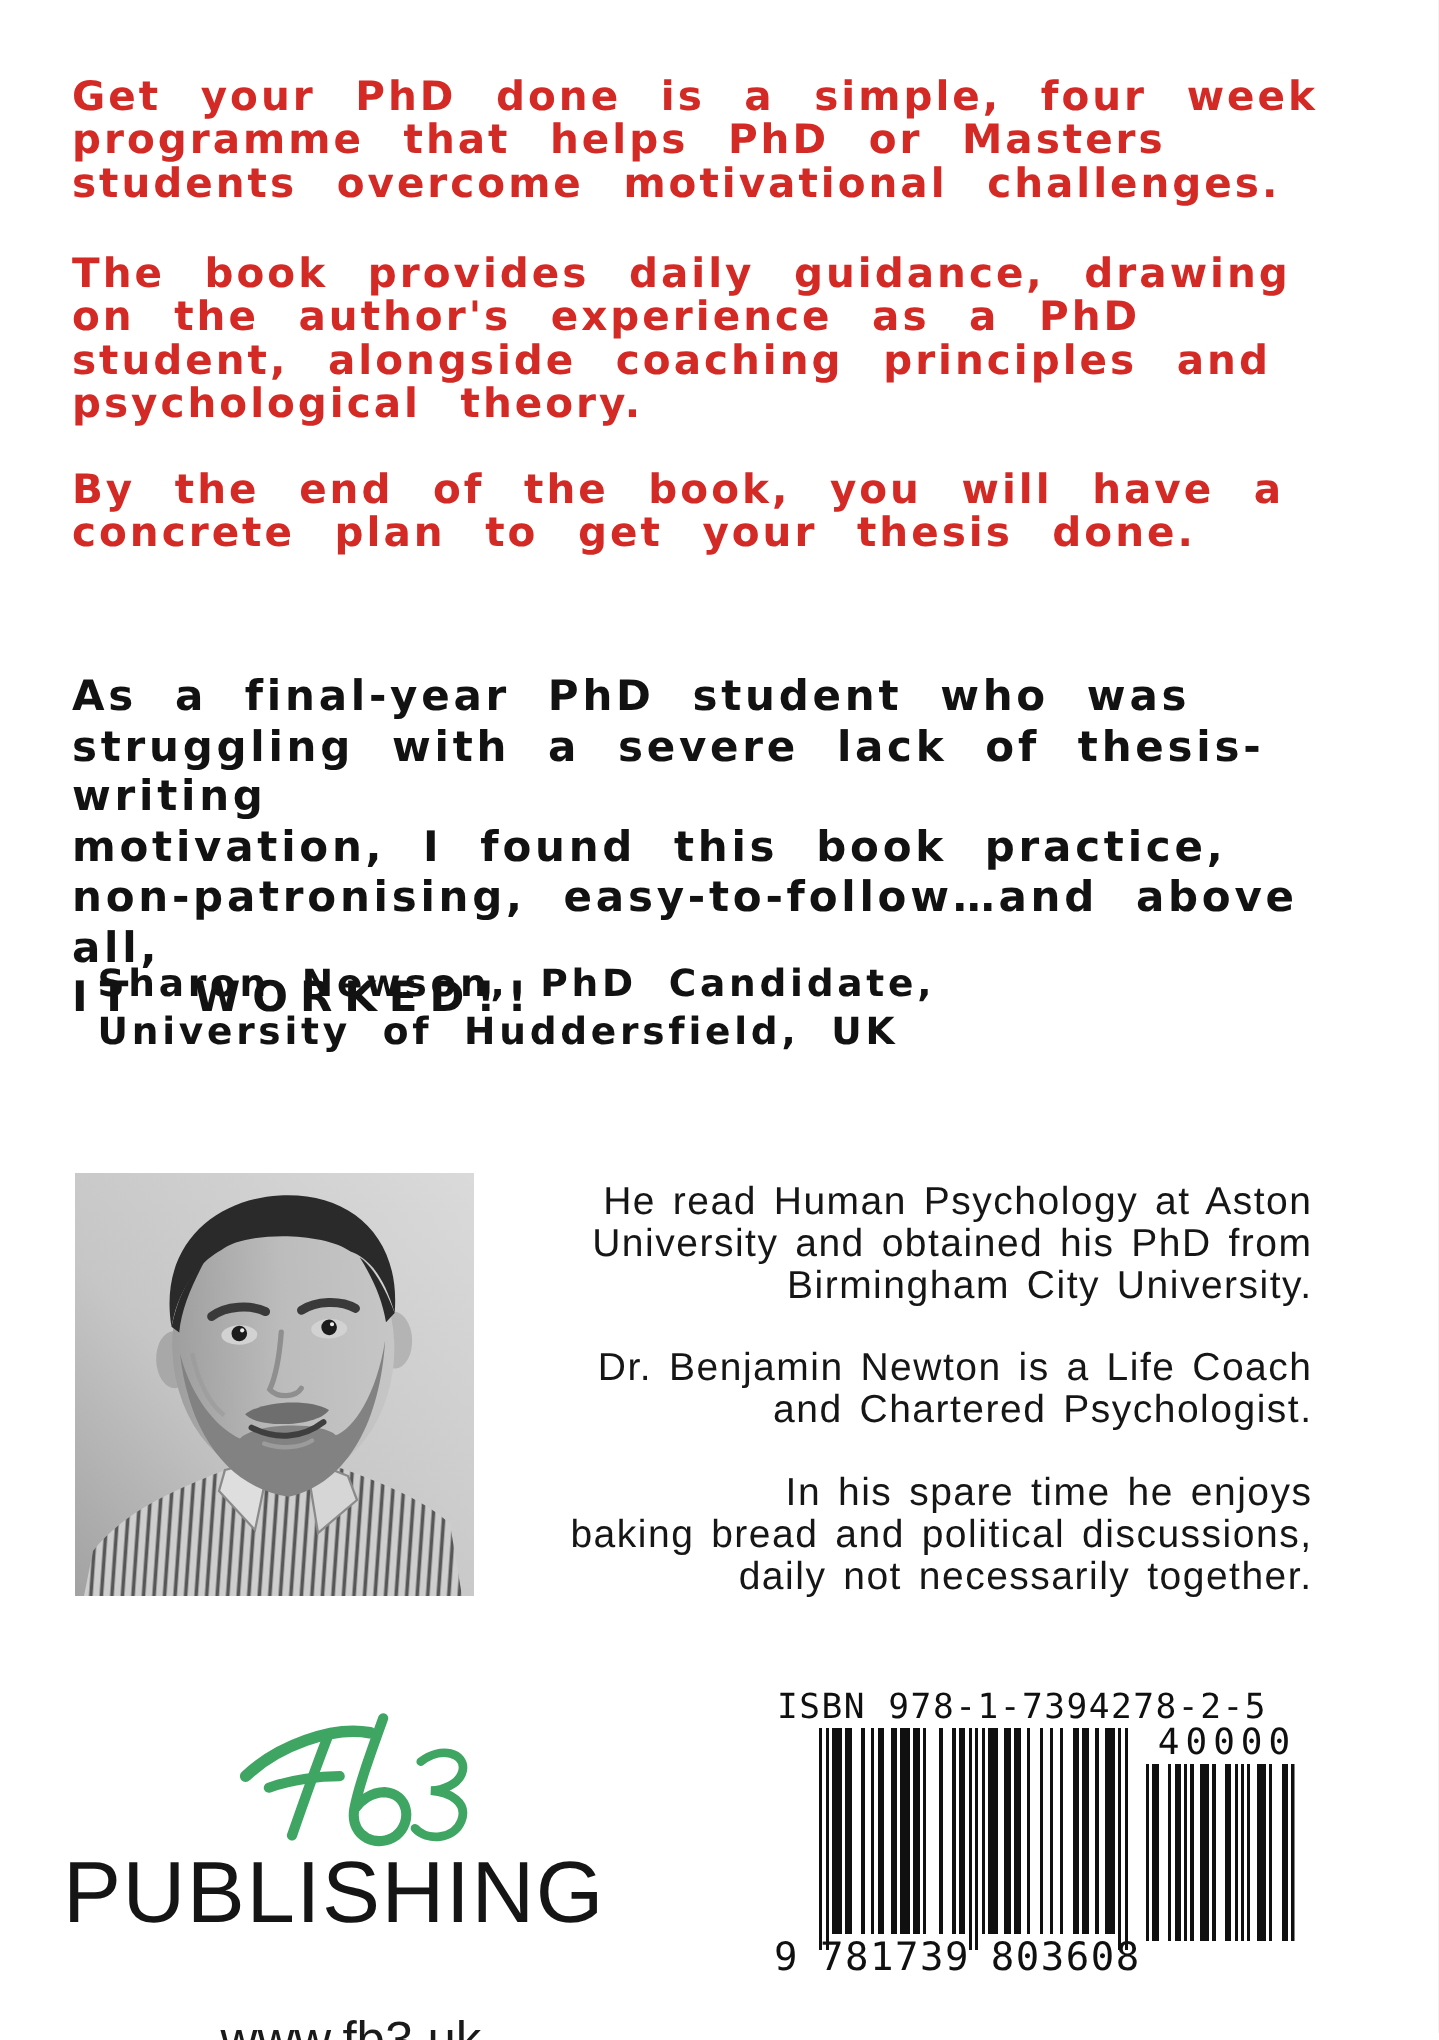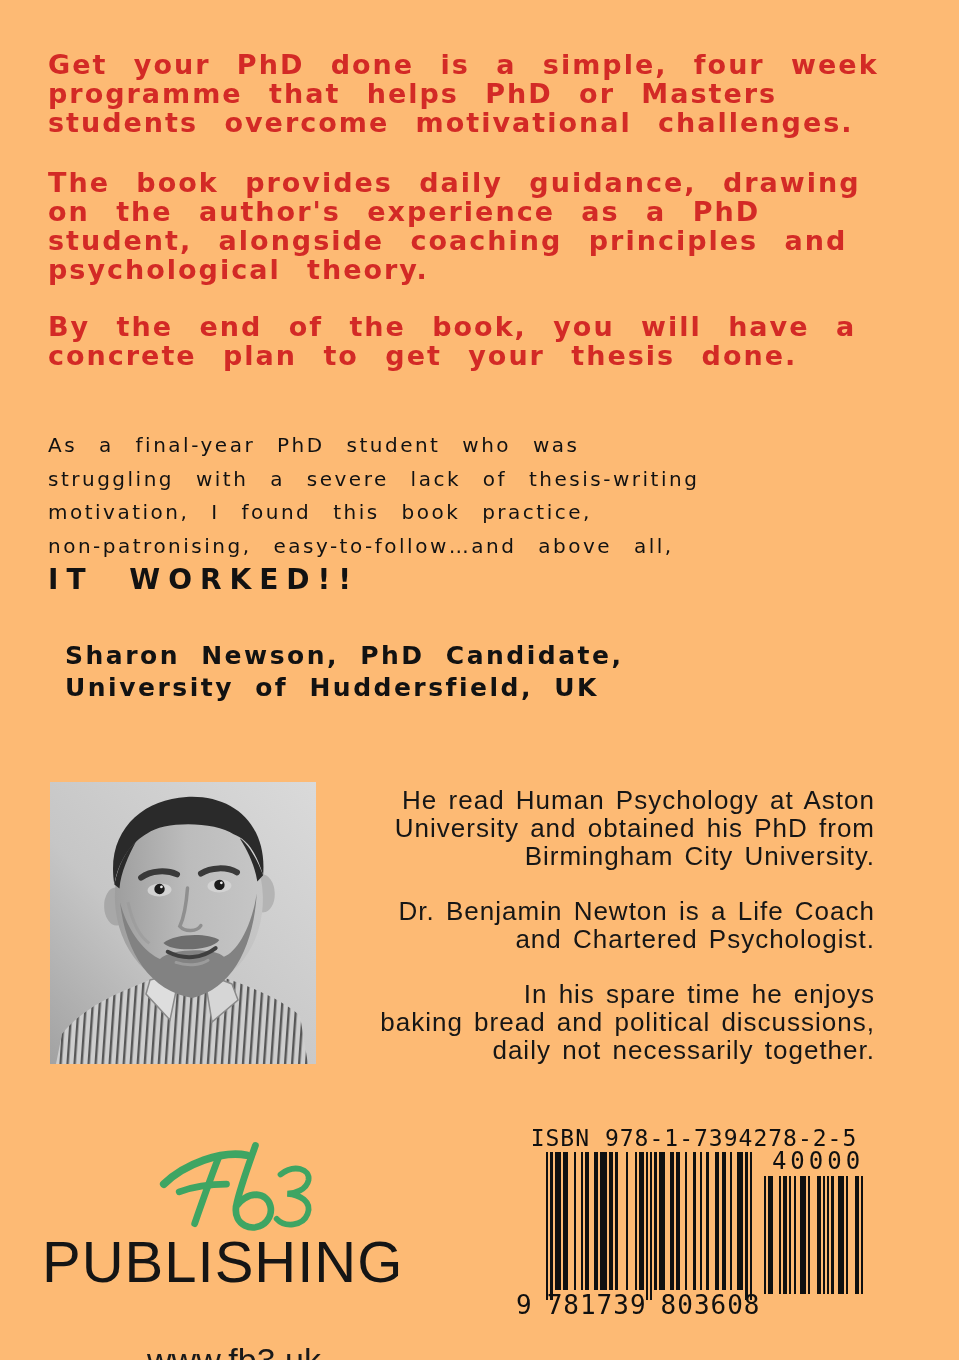--- a/index.html
+++ b/index.html
@@ -1,36 +1,36 @@
 <!DOCTYPE html>
 <html><head>
 <meta charset="utf-8">
 <style>
   html,body{margin:0;padding:0;background:#e9e9e9;}
   .page{
     position:relative; width:959px; height:1360px; margin:0 auto;
-    background:#fdba74; overflow:hidden;
+    background:#ffffff; overflow:hidden;
     font-family:"DejaVu Sans", sans-serif;
   }
   .abs{position:absolute;}
   p{margin:0;}
 
   
   .blurb-para{
     left:48px; width:880px;
     color:#d32a26; font-weight:700; font-size:27px; line-height:29px;
     letter-spacing:2px; word-spacing:15px; white-space:pre-line;
   }
   .p1{top:50px;} .p2{top:168px;} .p3{top:312px;}
 
   
   .quote{left:48px; top:429px; width:885px; color:#121212;}
   .quote-lines{
-    font-weight:400; font-size:20px; line-height:33.5px;
-    letter-spacing:2.5px; word-spacing:13px; white-space:pre-line;
+    font-weight:700; font-size:28px; line-height:33.5px;
+    letter-spacing:2.5px; word-spacing:13px; white-space:pre-line;margin-top:18px;
   }
   .quote-emph{
     font-weight:700; font-size:28px; line-height:33.5px;
     letter-spacing:8px; word-spacing:18px;
   }
   .attribution{
     left:48px; top:640px; width:800px; color:#121212;
     font-weight:700; font-size:25px; line-height:31.5px;
     letter-spacing:2.5px; word-spacing:10px; white-space:pre-line;margin-left:17px;
   }
@@ -55,21 +55,21 @@
     font-size:58px; line-height:58px; font-weight:400; letter-spacing:1px;
   }
   .website{
     left:42px; top:1343px; width:384px; text-align:center;
     color:#1a1a1a; font-family:"Liberation Sans", sans-serif;
     font-size:34px; line-height:34px;
   }
 
   
   .mono{font-family:"DejaVu Sans Mono", monospace; color:#101010;}
-  .isbn-label{left:518px; top:1126px; width:352px; text-align:center;
+  .isbn-label{left:518px; top:1126px; width:352px; 
     font-size:23px; line-height:24px; letter-spacing:1px;}
   .ean13{left:546px; top:1152px; width:206px; height:148px;}
   .supp-label{left:768px; top:1149px; width:100px; text-align:center;
     font-size:24px; line-height:24px; letter-spacing:4px;}
   .ean5{left:762px; top:1176px; width:101px; height:118px;}
   .barcode-digits{
     left:516px; top:1291px; display:flex; gap:14px;
     font-size:26px; line-height:28px; letter-spacing:1px;
   }
   .barcode-svg{display:block; width:100%; height:100%;}

